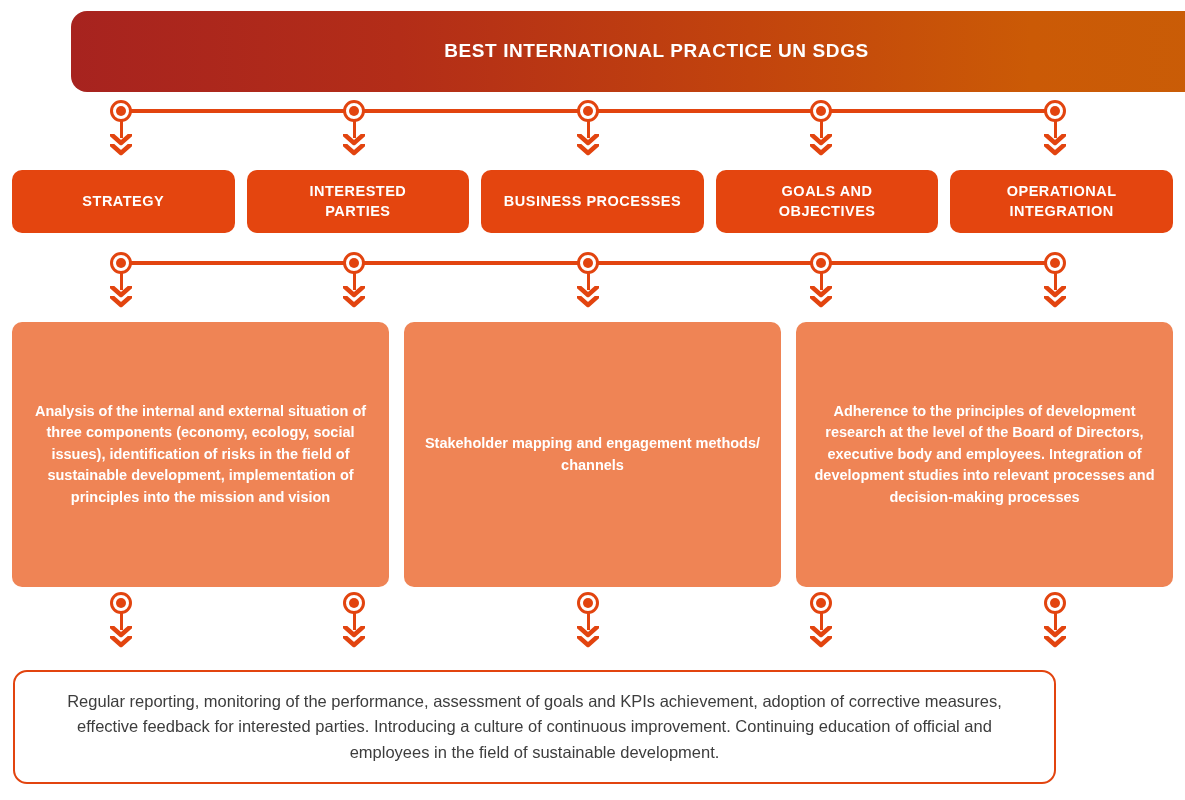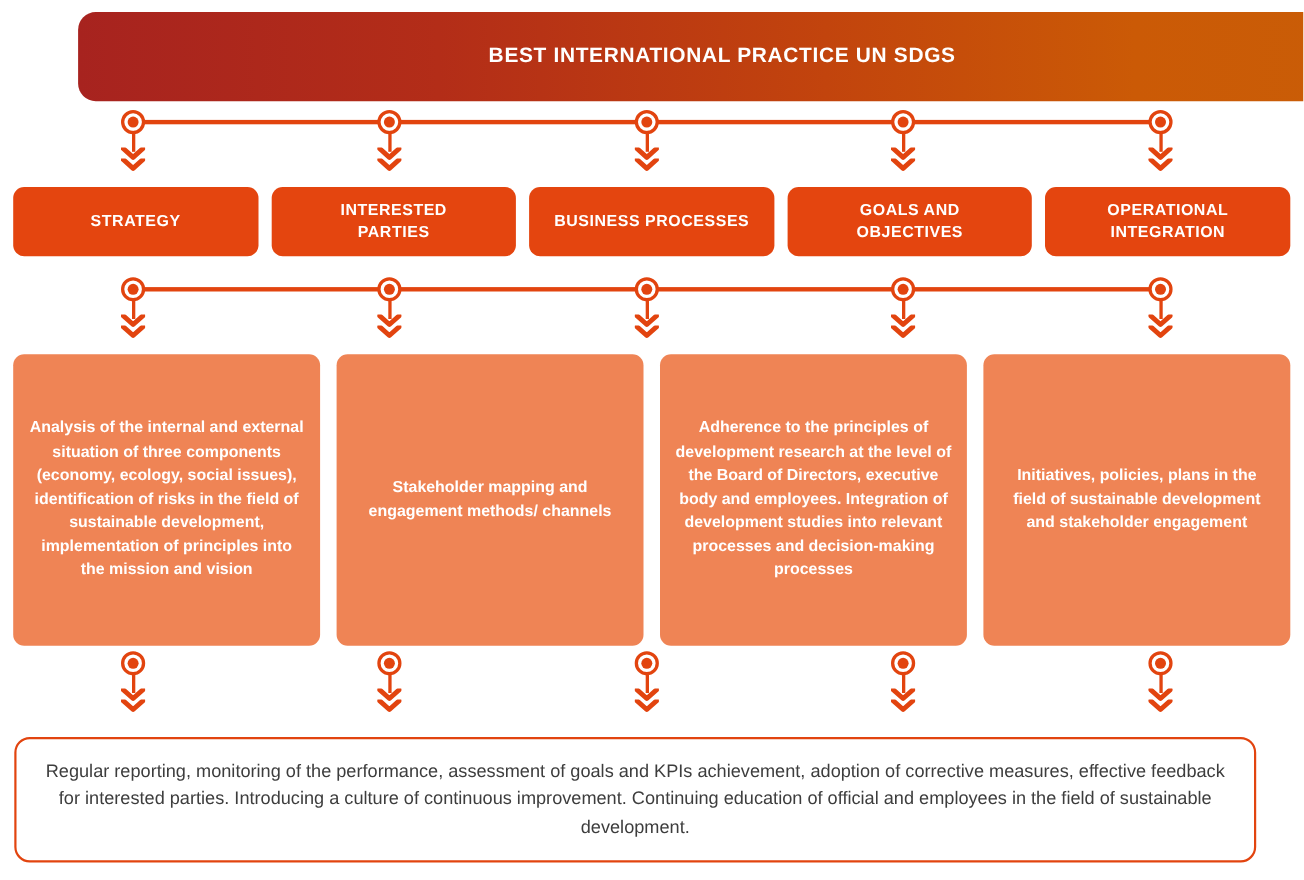--- a/index.html
+++ b/index.html
@@ -168,21 +168,21 @@
     font-weight: bold;
     line-height: 1.48;
     text-align: center;
   }
 
   
   .footer-box {
     position: absolute;
     left: 13px;
     top: 670px;
-    width: 1129px;
+    width: 1043px;
     height: 114px;
     border: 2.5px solid #e2440f;
     border-radius: 14px;
     background: #ffffff;
     display: flex;
     align-items: center;
     justify-content: center;
     padding: 10px 26px;
     box-sizing: border-box;
   }
@@ -375,23 +375,20 @@
   <div class="detail-row">
     <div class="detail-box">
       <span class="detail-text">Analysis of the internal and external situation of three components (economy, ecology, social issues), identification of risks in the field of sustainable development, implementation of principles into the mission and vision</span>
     </div>
     <div class="detail-box">
       <span class="detail-text">Stakeholder mapping and engagement methods/ channels</span>
     </div>
     <div class="detail-box">
       <span class="detail-text">Adherence to the principles of development research at the level of the Board of Directors, executive body and employees. Integration of development studies into relevant processes and decision-making processes</span>
     </div>
-    <div class="detail-box">
-      <span class="detail-text">Initiatives, policies, plans in the field of sustainable development and stakeholder engagement</span>
-    </div>
   </div>
 
   <div class="connector-row row3">
     <div class="node" style="left:121px">
       <span class="node-dot"></span>
       <span class="node-stem"></span>
       <span class="chev c1">
           <svg width="22" height="12" viewBox="0 0 22 12">
             <path d="M2 1 L11 9 L20 1" fill="none" stroke="#e2440f" stroke-width="4.5" stroke-linecap="round" stroke-linejoin="round"></path>
           </svg>

